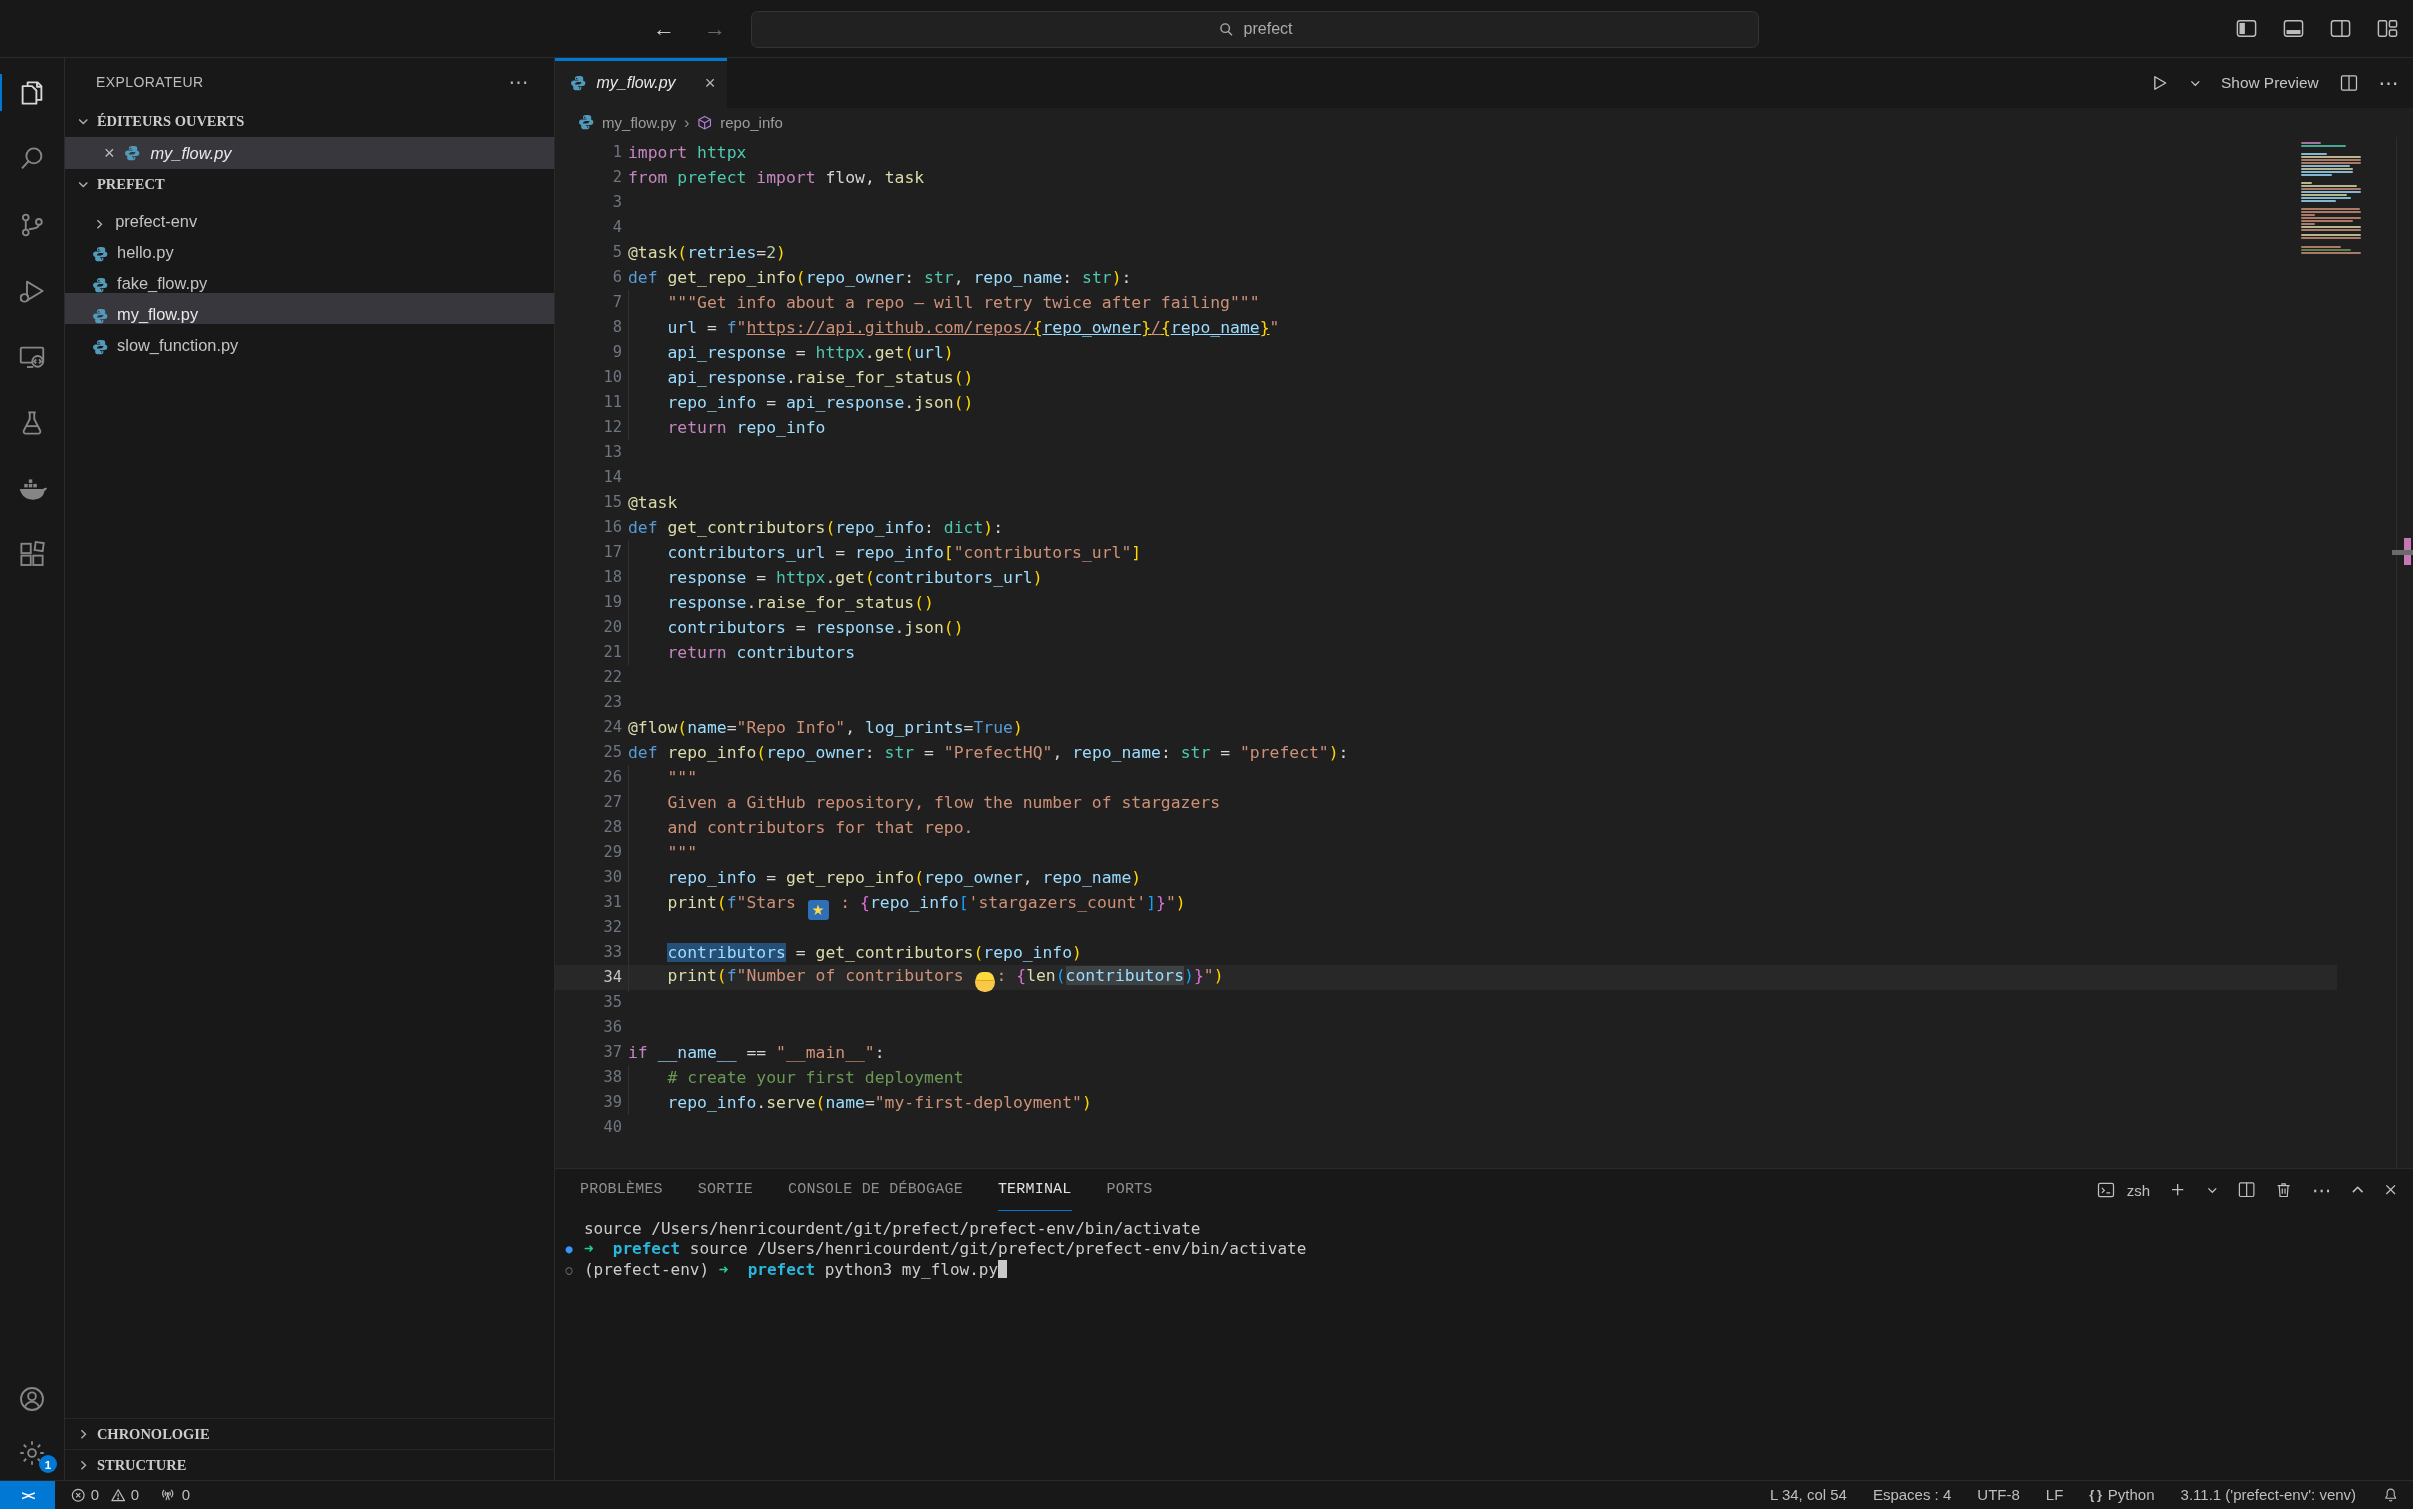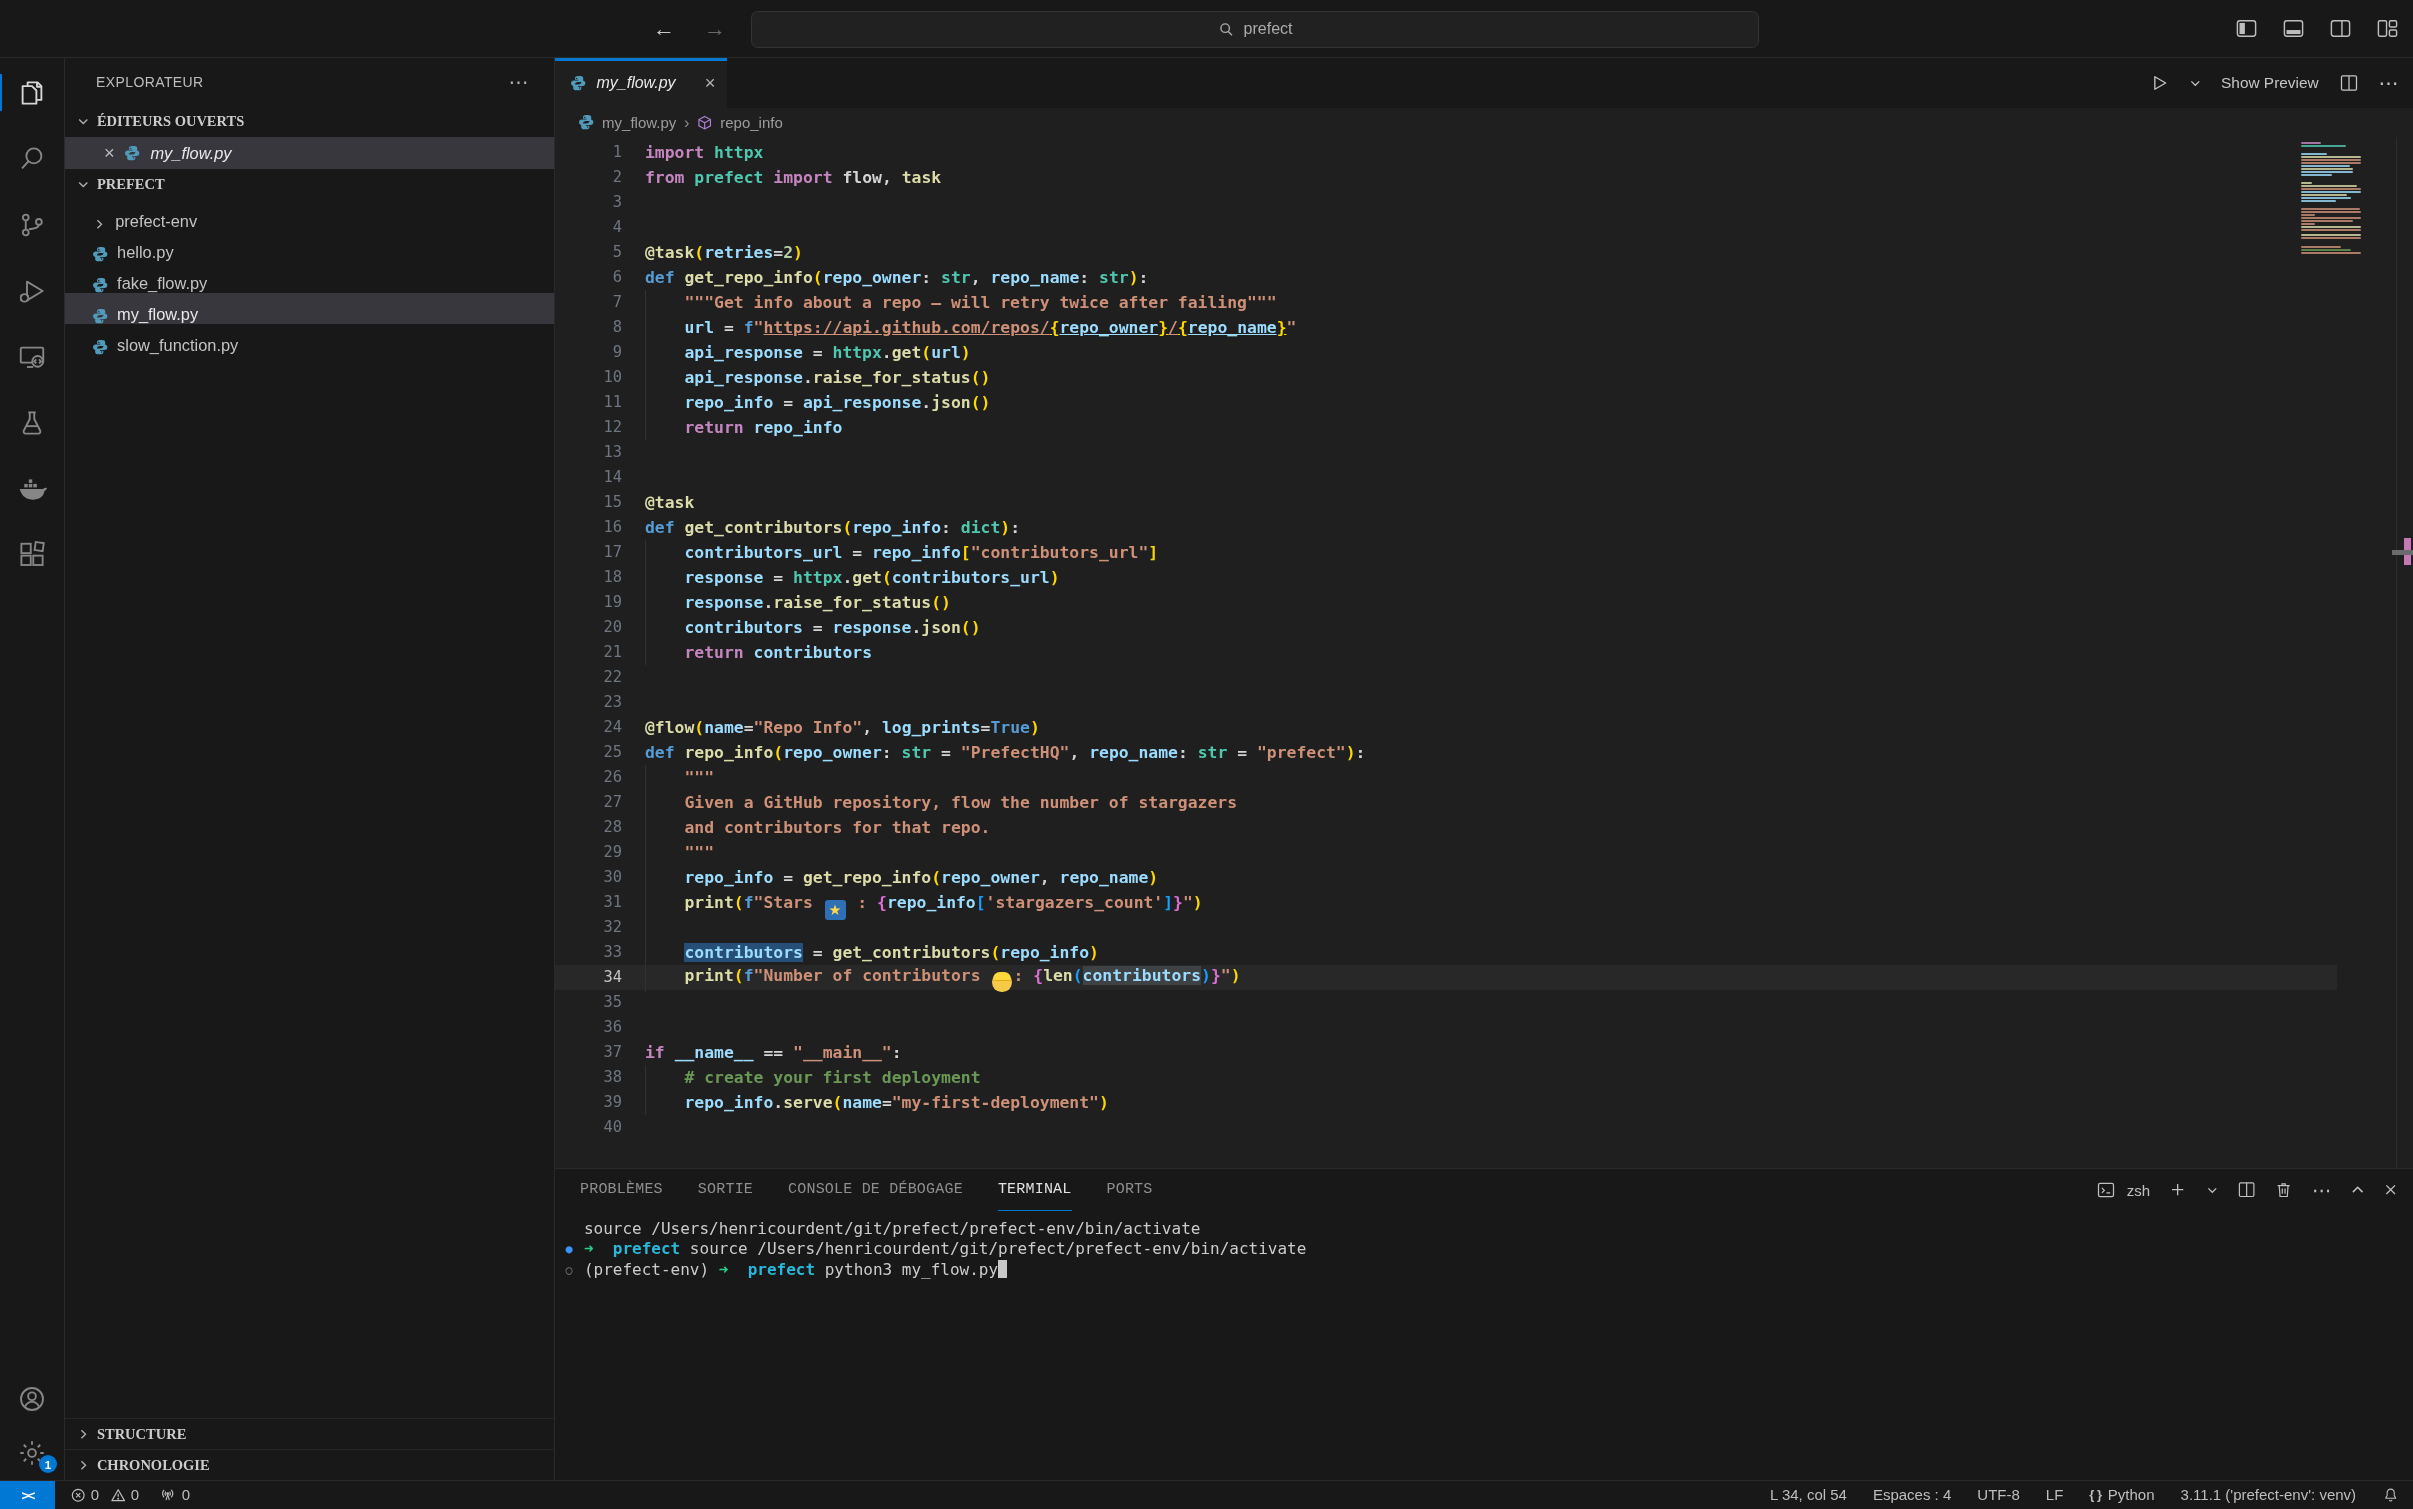--- a/index.html
+++ b/index.html
@@ -63,21 +63,21 @@
   .editor-actions { margin-left:auto; display:flex; align-items:center; gap:20px; padding-right:15.4px; color:#c5c5c5; font-size:15.4px; }
   .editor-actions .dots { font-size:20px; }
   .breadcrumbs { height:29px; display:flex; align-items:center; gap:7.7px; padding-left:23px; font-size:15px; color:#9d9d9d; flex:none; }
   .breadcrumbs .sep { color:#8a8a8a; font-size:16.4px; }
 
   
   .code-area { flex:1; position:relative; overflow:hidden; font-family:"DejaVu Sans Mono", monospace; font-size:16.4px; }
   .code-lines { position:absolute; top:2.9px; left:0; right:77px; }
   .cl { display:flex; height:25px; line-height:25px; white-space:pre; }
   .cl .ln { width:67px; text-align:right; color:#6e7681; font-size:15.4px; flex:none; font-family:"DejaVu Sans Mono", monospace; }
-  .cl .lc { margin-left:23px; position:relative; flex:1;font-weight:bold; }
+  .cl .lc { margin-left:6px; position:relative; flex:1; }
   .cl.active { background:rgba(255,255,255,.045);align-items:center; }
   .cl.active .ln { color:#c6c6c6; }
   .lc.guide::before { content:""; position:absolute; left:0; top:0; bottom:0; width:1px; background:#313131; }
 
   :root {
     --c-kw:#C586C0; --c-def:#569CD6; --c-fn:#DCDCAA; --c-var:#9CDCFE; --c-type:#4EC9B0;
     --c-str:#CE9178; --c-num:#B5CEA8; --c-cmt:#6A9955; --c-pl:#D4D4D4;
     --c-br1:#FFD700; --c-br2:#DA70D6; --c-br3:#179FFF;
   }
   .tok.kw{color:var(--c-kw)} .tok.def{color:var(--c-def)} .tok.fn{color:var(--c-fn)}
@@ -316,27 +316,27 @@
               </svg>
             </span>
             <span>slow_function.py</span>
           </div>
         </div>
       <div class="sb-bottom">
         <div class="sb-section-header">
           <svg class="chev" width="14.5" height="14.5" viewBox="0 0 16 16" fill="none" stroke="currentColor" stroke-width="1.5">
               <path d="M6 3.5l4.5 4.5L6 12.5"></path>
             </svg>
-          <span>STRUCTURE</span>
+          <span>CHRONOLOGIE</span>
         </div>
         <div class="sb-section-header">
           <svg class="chev" width="14.5" height="14.5" viewBox="0 0 16 16" fill="none" stroke="currentColor" stroke-width="1.5">
               <path d="M6 3.5l4.5 4.5L6 12.5"></path>
             </svg>
-          <span>CHRONOLOGIE</span>
+          <span>STRUCTURE</span>
         </div>
       </div>
     </aside>
 
     <section class="editor-region">
       <div class="tabbar">
         <div class="tab">
           <span class="pyicon">
               <svg width="16.4" height="16.4" viewBox="0 0 16 16" fill="#519aba">
                 <path d="M7.9 1c-1.9 0-3 .8-3 2.1v1.5h3.3v.7H3.6C2.1 5.3 1 6.4 1 8s1.1 2.7 2.6 2.7h1.3V9.2c0-1.4 1.2-2.4 2.7-2.4h3.2c1.2 0 2.1-1 2.1-2.1V3.1C12.9 1.9 11.6 1 9.9 1H7.9zM6.6 2.6c.4 0 .7.3.7.7s-.3.7-.7.7-.7-.3-.7-.7.3-.7.7-.7z"></path>

